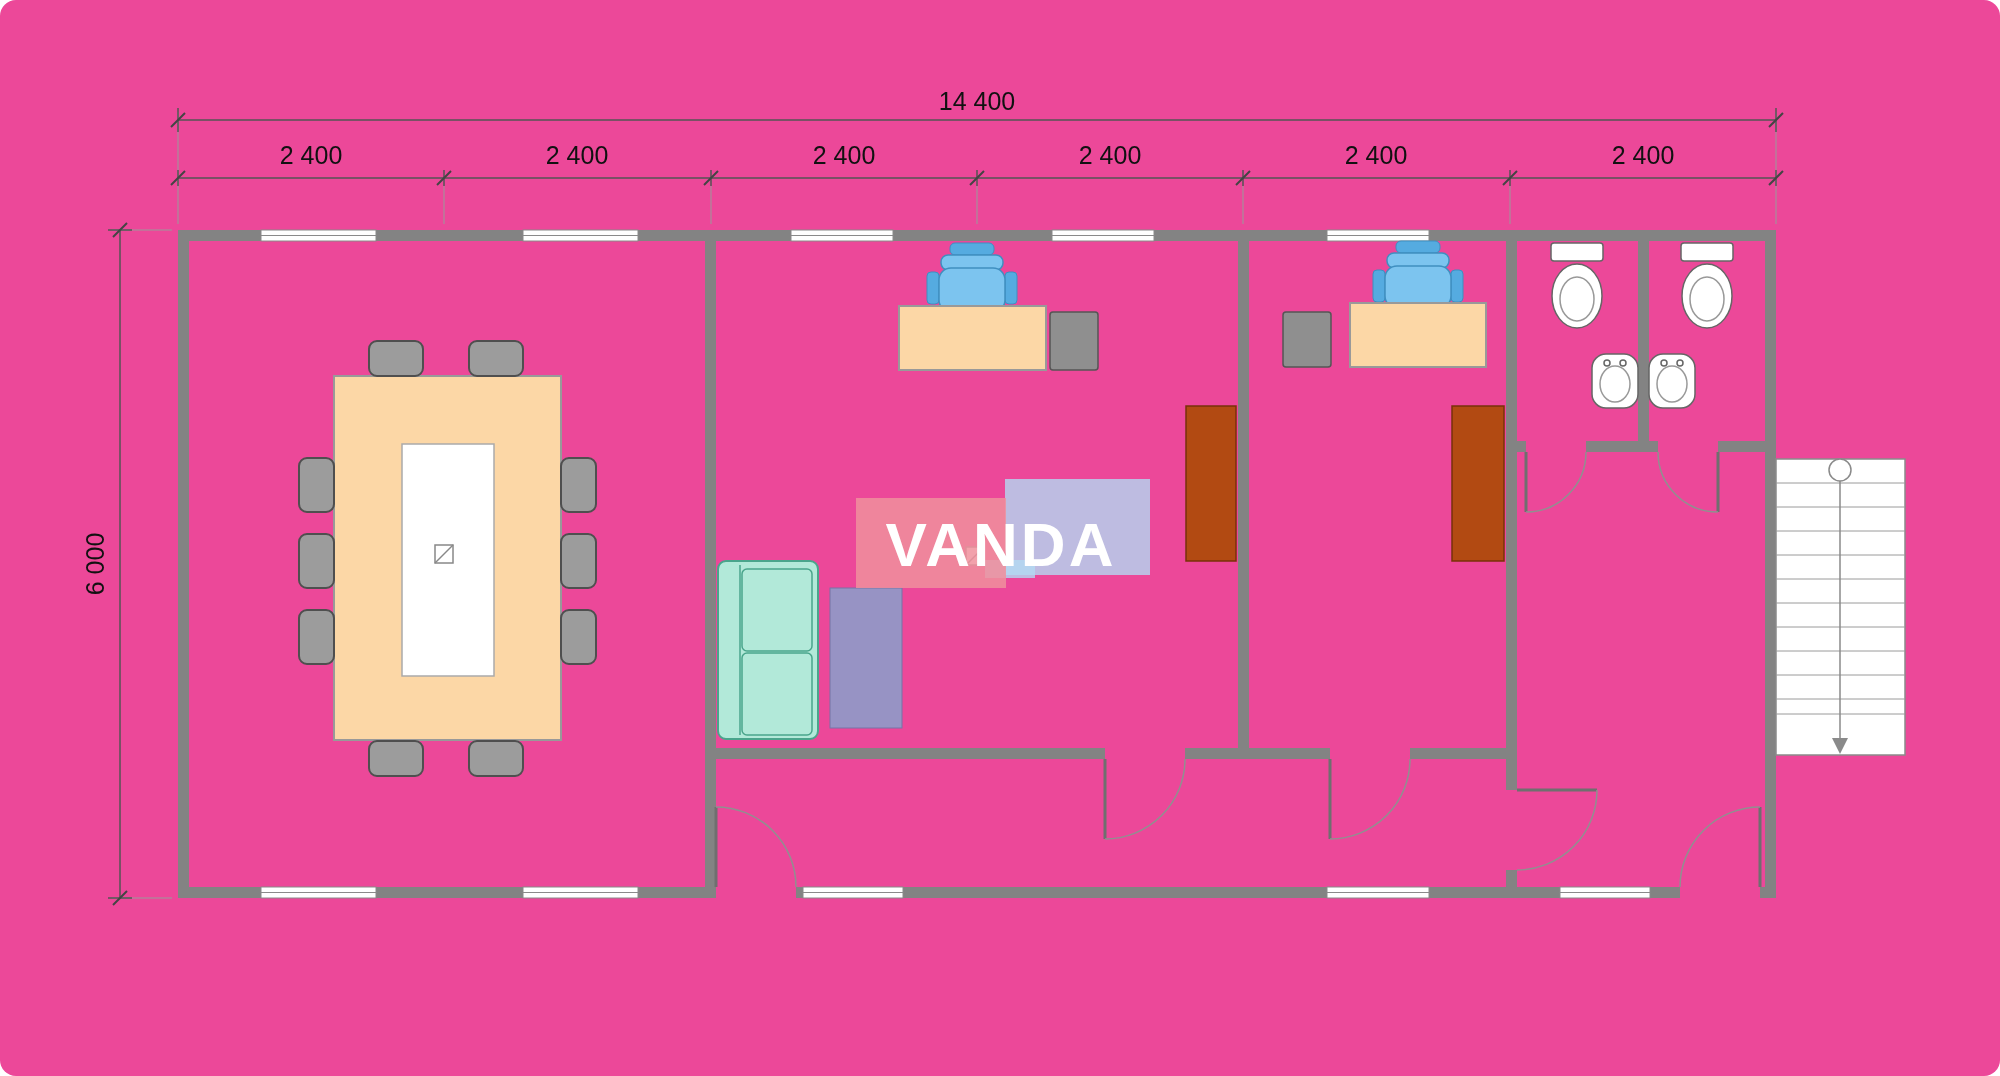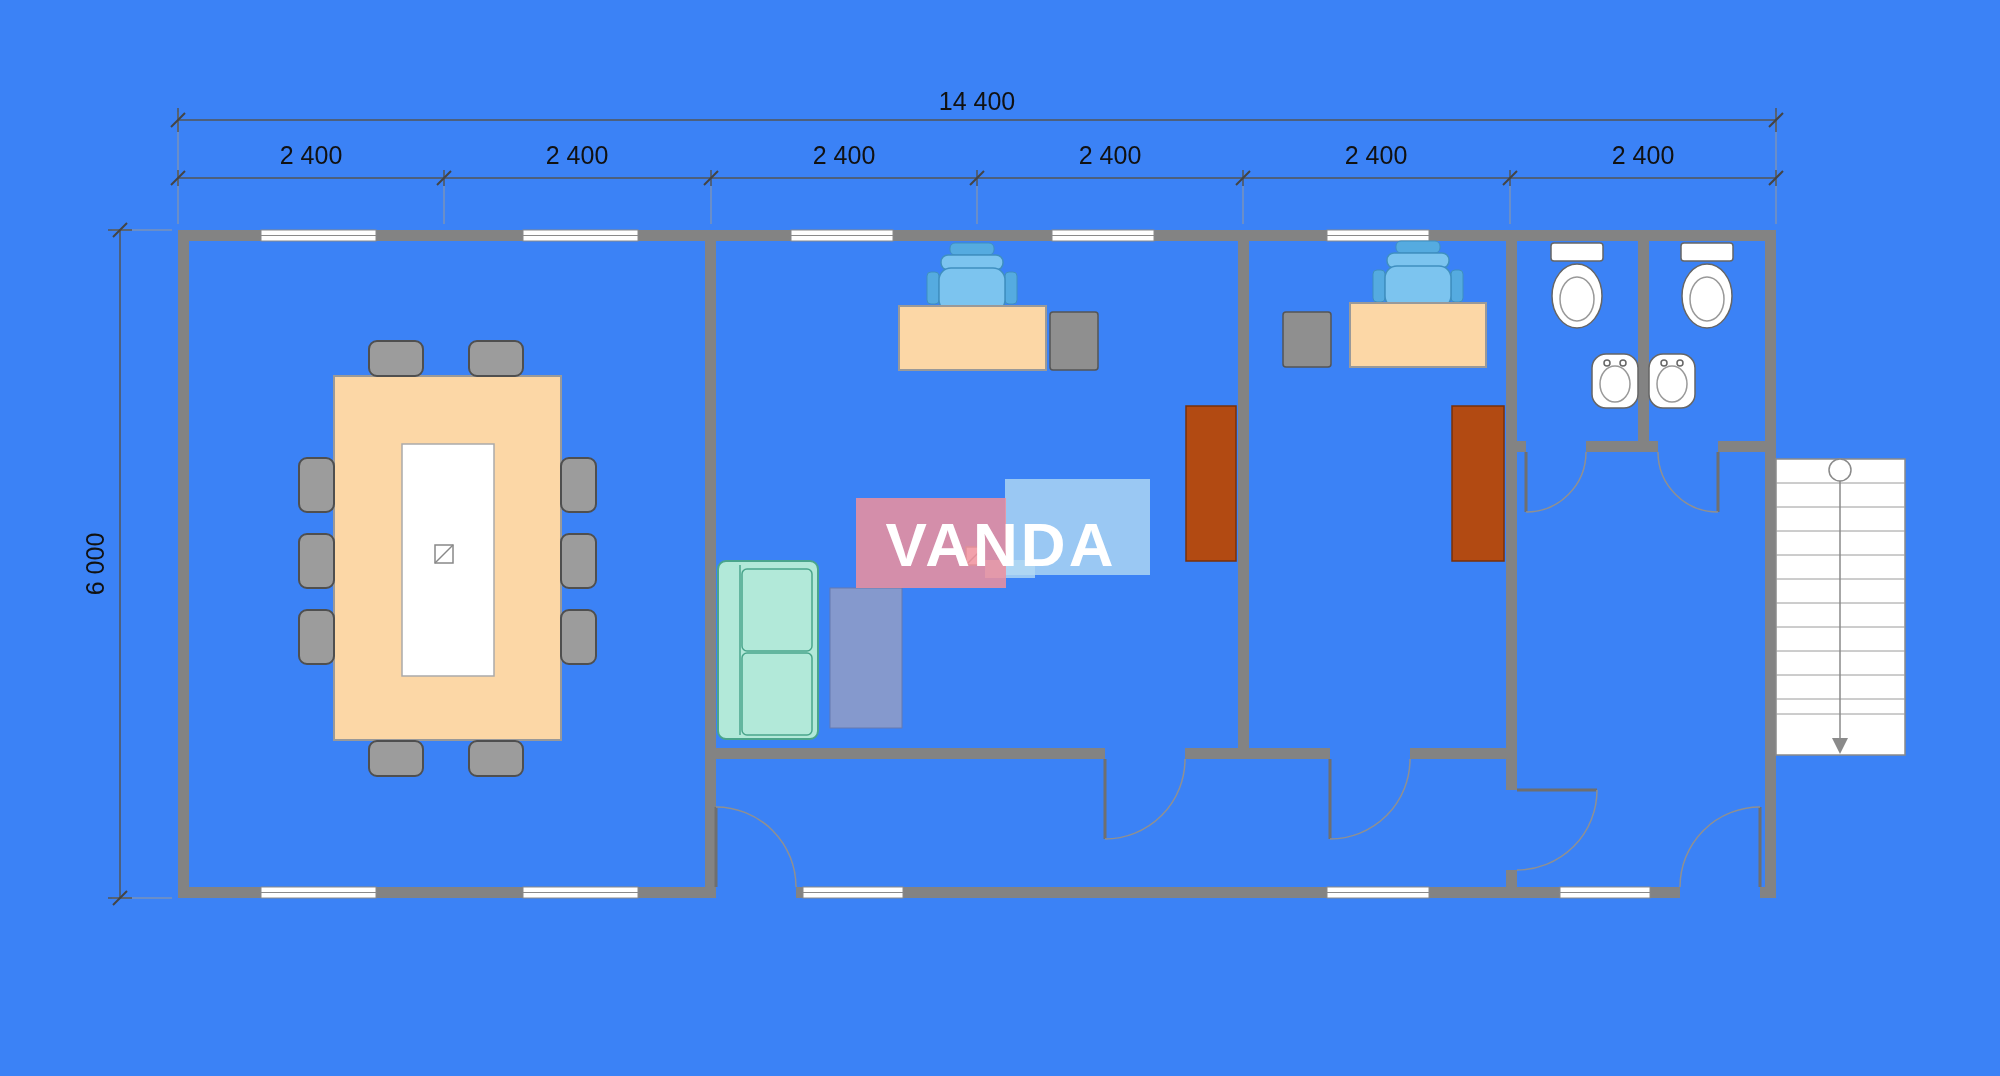--- a/index.html
+++ b/index.html
@@ -3,23 +3,24 @@
 <meta charset="utf-8">
 <style>
   html, body {
     margin: 0; padding: 0;
     background: #ffffff;
   }
   .stage {
     position: relative;
     width: 2000px;
     height: 1076px;
-    background: #3b82f6;
+    background: #ec4899;
     font-family: "Liberation Sans", sans-serif;
     overflow: hidden;
+    border-radius: 16px;
   }
   svg { display: block; }
   .dim-text {
     font-family: "Liberation Sans", sans-serif;
     font-size: 25px;
     fill: #111111;
   }
   .logo-text {
     font-family: "Liberation Sans", sans-serif;
     font-weight: bold;

